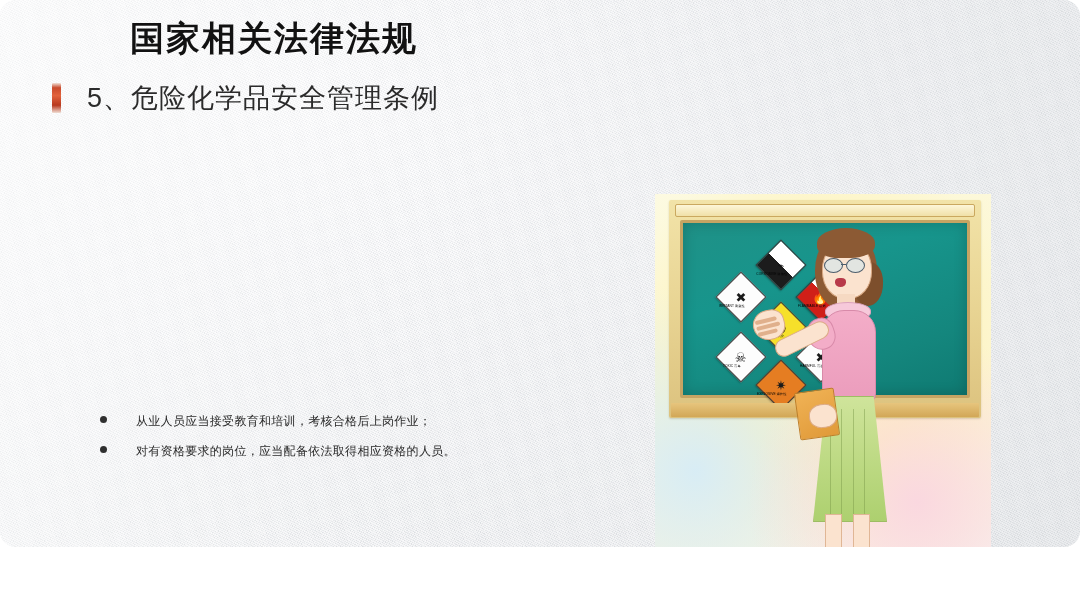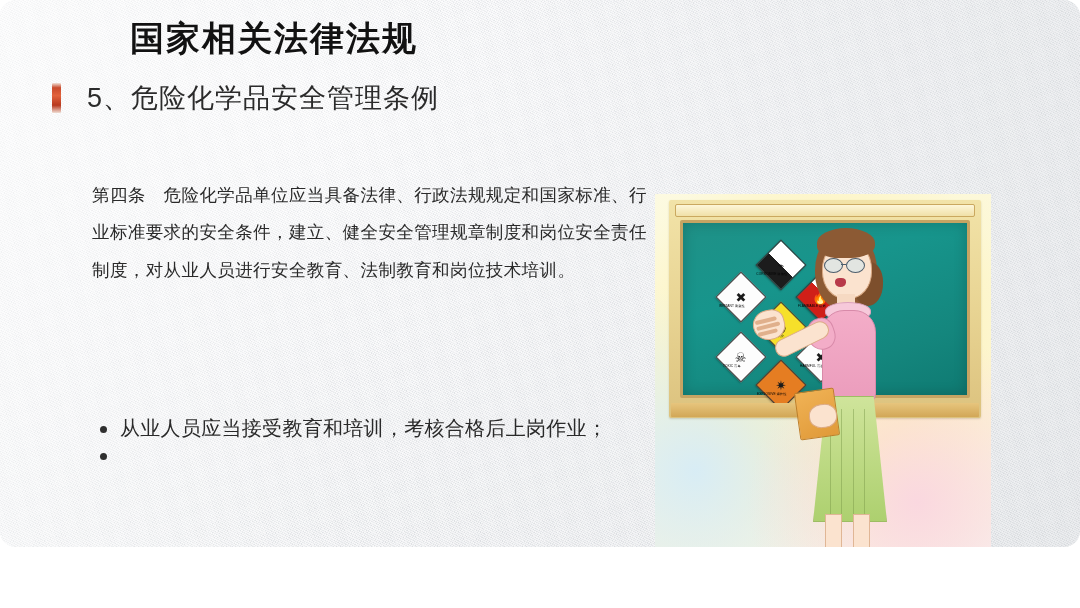--- a/index.html
+++ b/index.html
@@ -105,22 +105,22 @@
   
   #bullet-list {
     left: 100px;
     top: 412px;
     width: 540px;
     z-index: 4;
   }
   .bullet-item {
     display: flex;
     align-items: baseline;
-    gap: 13px;
-    font-size: 20px;
+    gap: 29px;
+    font-size: 12px;
     color: #2a2a2a;
     line-height: 1.6;
     margin-bottom: 11px;
     letter-spacing: .3px;
   }
   .bullet-dot {
     width: 7px;
     height: 7px;
     border-radius: 50%;
     background: #2f2f2f;
@@ -396,30 +396,30 @@
 
   <div class="layer" id="page-title">国家相关法律法规</div>
 
   <div class="layer" id="subtitle-row">
     <span class="subtitle-marker"></span>
     <span id="subtitle-text">5、危险化学品安全管理条例</span>
   </div>
 
   <div class="layer" id="body-block">
 
-    <p id="para-body">第四条　危险化学品单位应当具备法律、行政法规规定和国家标准、行业标准要求的安全条件，建立、健全安全管理规章制度和岗位安全责任制度，对从业人员进行安全教育、法制教育和岗位技术培训。</p>
   </div>
 
   <div class="layer" id="bullet-list">
     <div class="bullet-item">
       <span class="bullet-dot"></span>
       <span>从业人员应当接受教育和培训，考核合格后上岗作业；</span>
     </div>
     <div class="bullet-item">
       <span class="bullet-dot"></span>
+      <span>对有资格要求的岗位，应当配备依法取得相应资格的人员。</span>
     </div>
   </div>
 
   <div class="layer" id="illustration-panel">
 
     <div class="board-outer">
       <div class="board-railtop"></div>
       <div class="board-inner">
 
         <div class="hazard-cluster">

